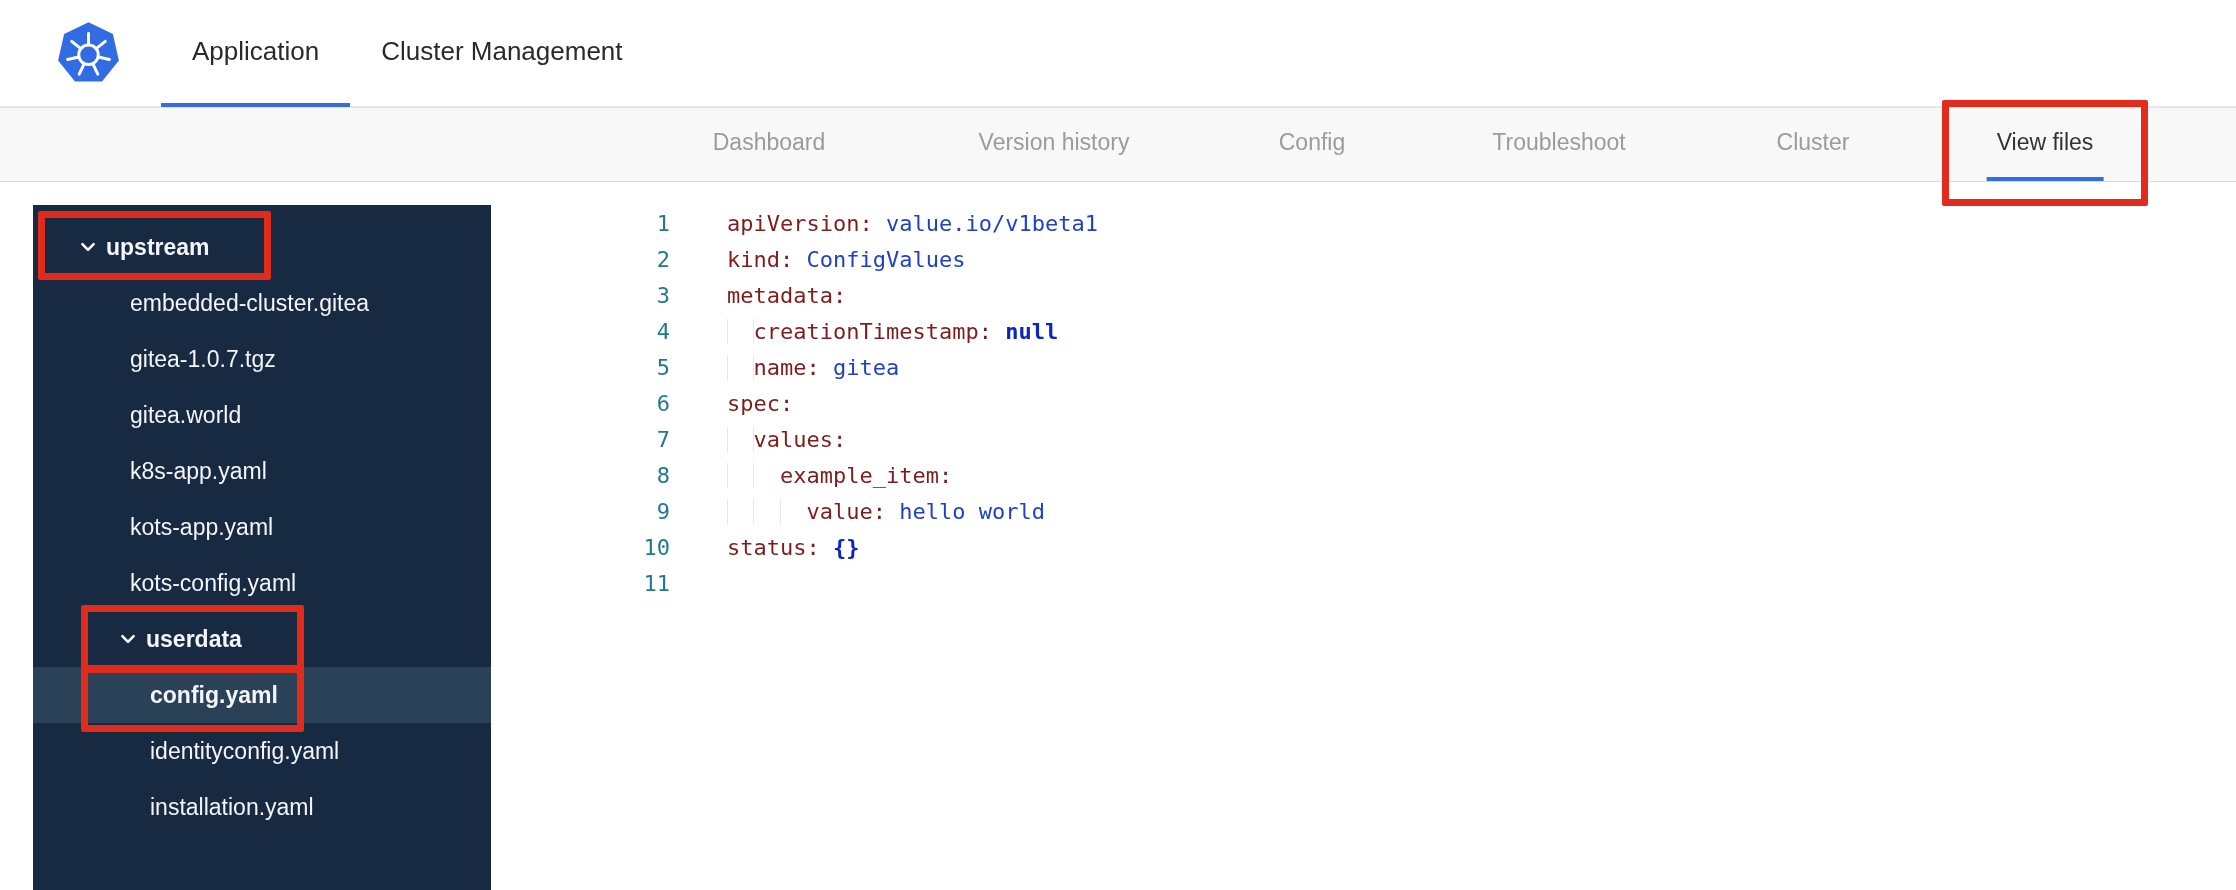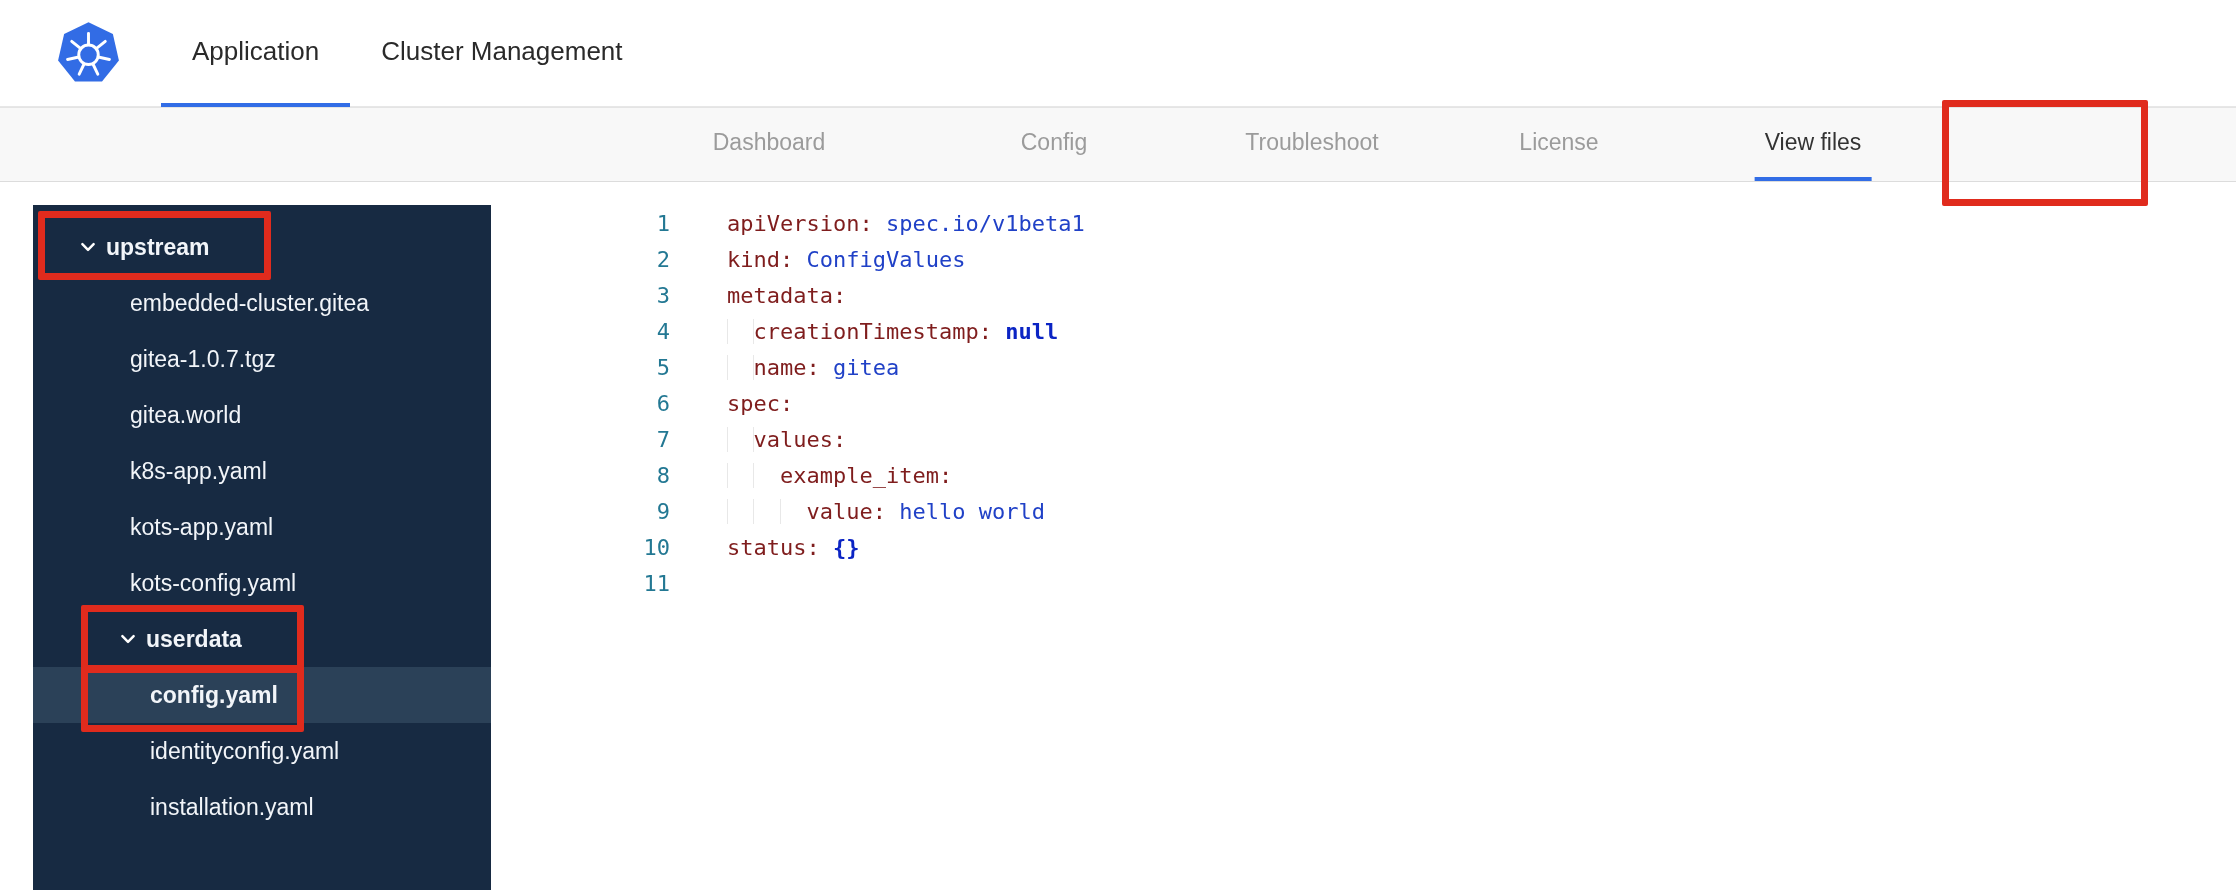--- a/index.html
+++ b/index.html
@@ -74,23 +74,24 @@
       </svg>
     </div>
     <div class="header-tabs">
       <div class="htab active">Application</div>
       <div class="htab">Cluster Management</div>
     </div>
   </div>
 
   <div class="subnav">
       <div class="subnav-item">Dashboard</div>
+      <div class="subnav-item">Version history</div>
       <div class="subnav-item">Config</div>
       <div class="subnav-item">Troubleshoot</div>
-      <div class="subnav-item">License</div>
+      <div class="subnav-item">Cluster</div>
       <div class="subnav-item active">View files</div>
     </div>
 
   <div class="sidebar">
       <div class="tree-row folder lvl0">
         <span class="chev">
           <svg width="18" height="18" viewBox="0 0 16 16">
             <polyline points="3,5.5 8,10.5 13,5.5" fill="none" stroke="#ffffff" stroke-width="2.2" stroke-linecap="round" stroke-linejoin="round"></polyline>
           </svg>
         </span>
@@ -129,21 +130,21 @@
         <span>identityconfig.yaml</span>
       </div>
       <div class="tree-row file lvl2">
         <span>installation.yaml</span>
       </div>
     </div>
 
   <div class="editor">
       <div class="code-line">
         <span class="ln">1</span>
-        <span class="code"><span class="tk-key">apiVersion:</span><span class="tk-val"> spec.io/v1beta1</span></span>
+        <span class="code"><span class="tk-key">apiVersion:</span><span class="tk-val"> value.io/v1beta1</span></span>
       </div>
       <div class="code-line">
         <span class="ln">2</span>
         <span class="code"><span class="tk-key">kind:</span><span class="tk-val"> ConfigValues</span></span>
       </div>
       <div class="code-line">
         <span class="ln">3</span>
         <span class="code"><span class="tk-key">metadata:</span></span>
       </div>
       <div class="code-line">

